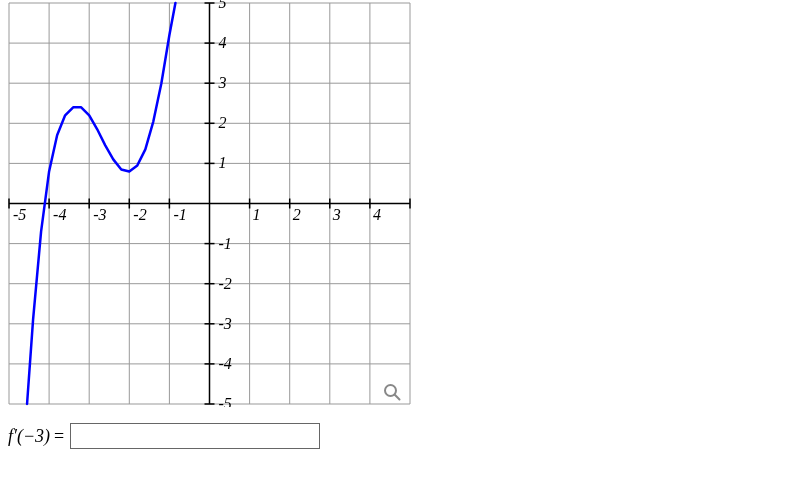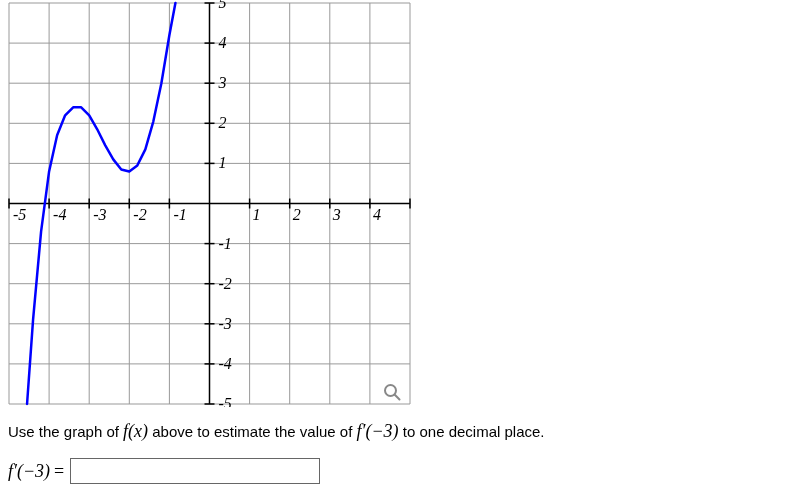--- a/index.html
+++ b/index.html
@@ -122,27 +122,20 @@
         <path d="M21.05 404.00 L27.06 319.79 L35.08 231.57 L43.10 171.42 L51.12 135.33 L59.14 115.28 L67.16 107.26 L75.18 107.26 L83.20 115.28 L91.22 129.31 L99.24 145.35 L107.26 159.39 L115.28 169.42 L123.30 171.42 L131.32 165.41 L139.34 149.37 L147.36 121.30 L155.38 83.20 L163.40 35.08 L169.42 3.00 " fill="none" stroke="#0000ff" stroke-width="2.5" stroke-linejoin="round" stroke-linecap="round"></path>
       </svg>
 <span class="mag">
   <svg width="18" height="18" viewBox="0 0 18 18">
     <circle cx="7.5" cy="7.5" r="5.5" fill="none" stroke="#888" stroke-width="2"></circle>
     <line x1="11.8" y1="11.8" x2="16.5" y2="16.5" stroke="#888" stroke-width="2" stroke-linecap="round"></line>
   </svg>
 </span>
 </div>
 
-<div class="question">
-  <span>Use the graph of </span>
-  <span class="math">f(x)</span>
-  <span> above to estimate the value of </span>
-  <span class="math">f′(−3)</span>
-  <span> to one decimal place.</span>
-</div>
 
 <div class="answer-row">
   <span class="math">f′(−3)</span>
   <span class="math" style="font-style:normal; margin:0 6px 0 4px;">=</span>
   <input type="text" value="" style="">
 </div>
 
 </div>
 
 </body></html>

